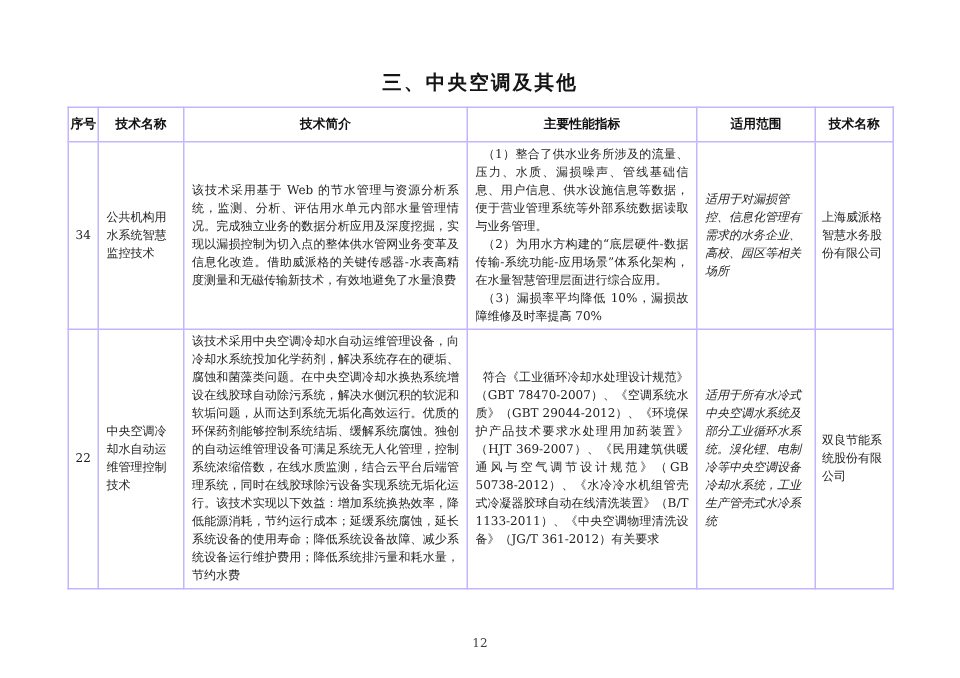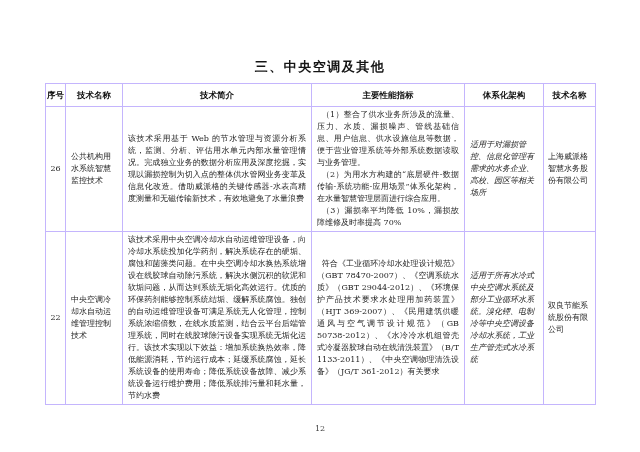--- a/index.html
+++ b/index.html
@@ -2,21 +2,21 @@
 <html><head>
 <meta charset="utf-8">
 <style>
   html,body { margin:0; padding:0; }
   body {
     width:640px; height:452px; background:#ffffff; position:relative;
     font-family:"DejaVu Serif","Liberation Serif",serif;
     color:#1e1e1e; overflow:hidden;
   }
   .doc-title {
-    margin:0; padding-top:58px; text-align:center;
+    margin:0; padding-top:46px; text-align:center;
     font-size:13px; font-weight:bold; letter-spacing:1.5px; color:#151515;
   }
   table.tech-table {
     border-collapse:collapse; table-layout:fixed;
     width:550px; margin:7px 0 0 45px;
   }
   .tech-table th, .tech-table td {
     border:1px solid #c4b5fd; box-sizing:border-box;
     font-size:8px; line-height:12px; vertical-align:middle;
     padding:2px 5px; overflow:hidden;
@@ -54,27 +54,27 @@
       <col style="width:153px">
       <col style="width:79px">
       <col style="width:52px">
     </colgroup>
     <thead>
       <tr>
         <th>序号</th>
         <th>技术名称</th>
         <th>技术简介</th>
         <th>主要性能指标</th>
-        <th>体系化架构</th>
+        <th>适用范围</th>
         <th>技术名称</th>
       </tr>
     </thead>
     <tbody>
       <tr class="row-a">
-        <td class="c-no">26</td>
+        <td class="c-no">34</td>
         <td class="c-name">公共机构用水系统智慧监控技术</td>
         <td class="c-intro">
           <p>该技术采用基于 Web 的节水管理与资源分析系统，监测、分析、评估用水单元内部水量管理情况。完成独立业务的数据分析应用及深度挖掘，实现以漏损控制为切入点的整体供水管网业务变革及信息化改造。借助威派格的关键传感器-水表高精度测量和无磁传输新技术，有效地避免了水量浪费</p>
         </td>
         <td class="c-ind">
           <p>（1）整合了供水业务所涉及的流量、压力、水质、漏损噪声、管线基础信息、用户信息、供水设施信息等数据，便于营业管理系统等外部系统数据读取与业务管理。</p>
           <p>（2）为用水方构建的“底层硬件-数据传输-系统功能-应用场景”体系化架构，在水量智慧管理层面进行综合应用。</p>
           <p>（3）漏损率平均降低 10%，漏损故障维修及时率提高 70%</p>
         </td>
         <td class="c-scope">适用于对漏损管控、信息化管理有需求的水务企业、高校、园区等相关场所</td>

